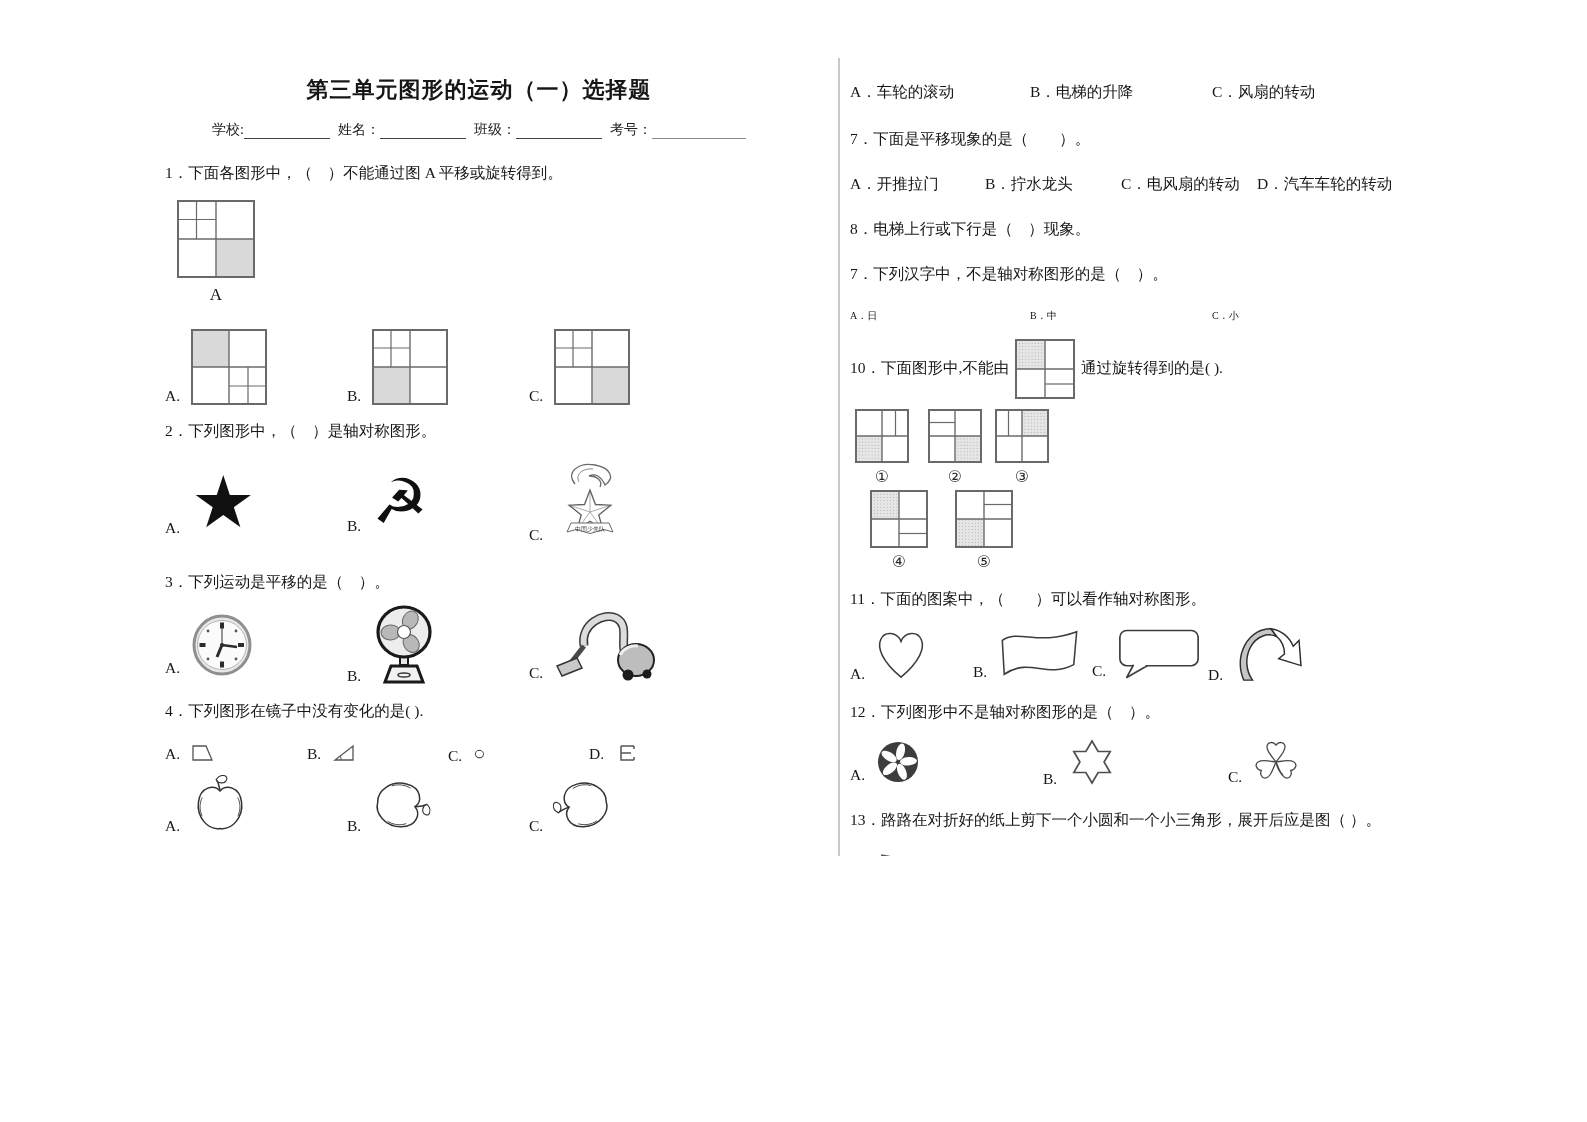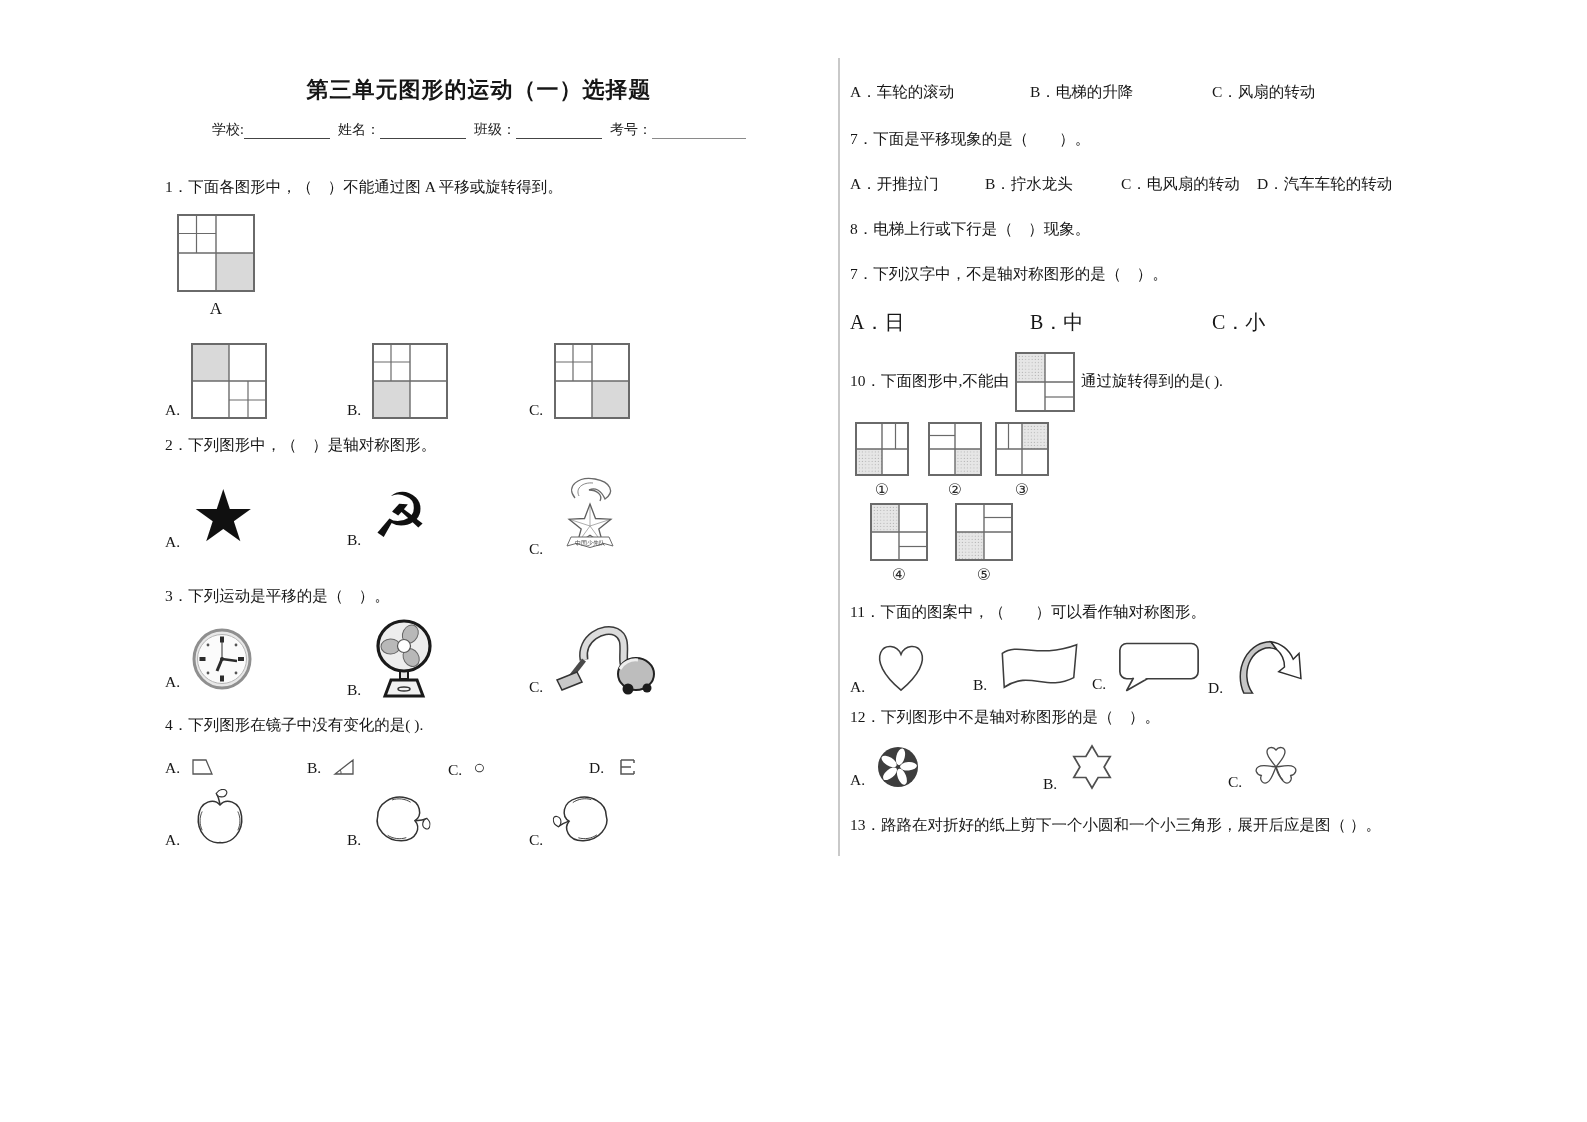--- a/index.html
+++ b/index.html
@@ -21,21 +21,21 @@
   .figA-wrap{margin-top:16px;margin-left:12px;width:78px;}
   .figA-label{text-align:center;font-size:17px;margin-top:7px;}
   .star{font-size:72px;line-height:70px;color:#101010;font-family:"DejaVu Sans",sans-serif;}
   .hs{font-size:62px;line-height:66px;color:#101010;font-family:"DejaVu Sans",sans-serif;}
   .ochar{font-size:20px;font-weight:bold;color:#333;}
   .inlinefig{display:inline-flex;align-items:center;gap:4px;}
   .rotcw{display:inline-block;transform:rotate(97deg);}
   .rotccw{display:inline-block;transform:rotate(-99deg);}
   .gitem{display:flex;flex-direction:column;align-items:center;}
   .gnum{margin-top:4px;font-size:16px;font-family:"DejaVu Sans",sans-serif;color:#2b2b2b;}
-  .hanzi{font-size:20px;}
+  .hanzi{font-size:10px;}
   svg{display:block;}
 </style>
 </head>
 <body>
 
 <div class="sheet">
   <div class="divider"></div>
 
   <div class="col left">
     <div class="title">第三单元图形的运动（一）选择题</div>
@@ -45,21 +45,21 @@
         <span class="blank"></span>
       <span>姓名：</span>
         <span class="blank"></span>
       <span>班级：</span>
         <span class="blank"></span>
       <span>考号：</span>
         <span class="blank last"></span>
     </div>
 
     
-    <div class="qtext" style="margin-top:38px">1．下面各图形中，（　）不能通过图 A 平移或旋转得到。</div>
+    <div class="qtext" style="margin-top:24px">1．下面各图形中，（　）不能通过图 A 平移或旋转得到。</div>
     <div class="figA-wrap">
       <span><svg width="78" height="78" viewBox="0 0 78 78">
             <rect x="39" y="39" width="39" height="39" fill="#d9d9d9"></rect>
             <rect x="1" y="1" width="76" height="76" fill="none" stroke="#6a6a6a" stroke-width="2"></rect>
             <line x1="39" y1="1" x2="39" y2="77" stroke="#6a6a6a" stroke-width="1.4"></line>
             <line x1="1" y1="39" x2="77" y2="39" stroke="#6a6a6a" stroke-width="1.4"></line>
             <line x1="19.5" y1="1" x2="19.5" y2="39" stroke="#6a6a6a" stroke-width="1.2"></line>
             <line x1="1" y1="19.5" x2="39" y2="19.5" stroke="#6a6a6a" stroke-width="1.2"></line>
           </svg></span>
       <div class="figA-label">A</div>
@@ -472,21 +472,21 @@
         <span>
           <svg width="76" height="62" viewBox="0 0 78 64">
             <path d="M13,60 A31,36 0 0 1 41,7 L47,15 A23,28 0 0 0 22,60 Z" fill="#c6c6c6" stroke="#2e2e2e" stroke-width="1.5"></path>
             <path d="M41,7 A29,30 0 0 1 64,25 L70,19 L72,45 L49,38 L55,33 A21,23 0 0 0 47,15 Z" fill="#ffffff" stroke="#2e2e2e" stroke-width="1.5"></path>
           </svg>
         </span>
       </div>
     </div>
 
     
-    <div class="qtext" style="margin-top:10px">12．下列图形中不是轴对称图形的是（　）。</div>
+    <div class="qtext" style="margin-top:18px">12．下列图形中不是轴对称图形的是（　）。</div>
     <div class="row" style="margin-top:14px">
       <div class="cell" style="flex:0 0 193px">
         <span class="olabel">A.</span>
         <span>
           <svg width="44" height="44" viewBox="0 0 44 44">
             <circle cx="22" cy="22" r="20" fill="#3d3d3d"></circle>
             <g fill="#ffffff">
               <ellipse cx="22" cy="11.5" rx="4.2" ry="8.5" transform="rotate(14 22 22)"></ellipse>
               <ellipse cx="22" cy="11.5" rx="4.2" ry="8.5" transform="rotate(86 22 22)"></ellipse>
               <ellipse cx="22" cy="11.5" rx="4.2" ry="8.5" transform="rotate(158 22 22)"></ellipse>

